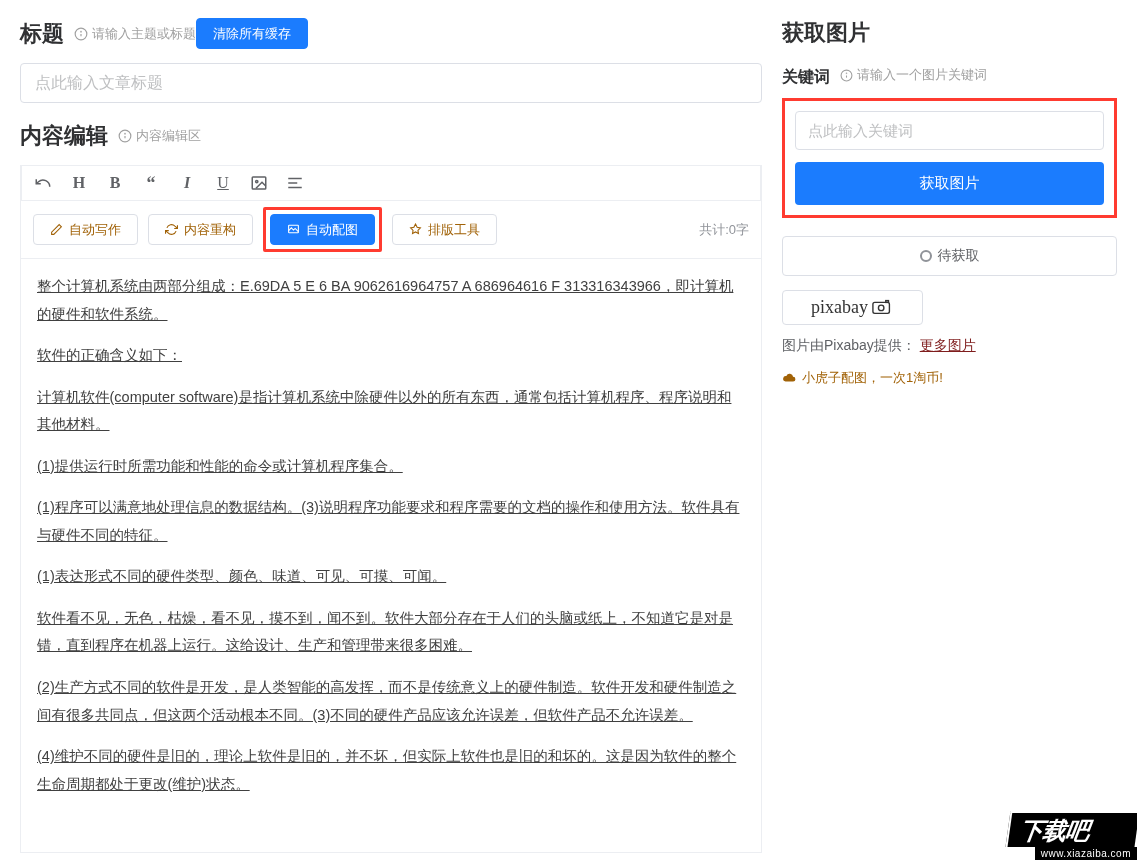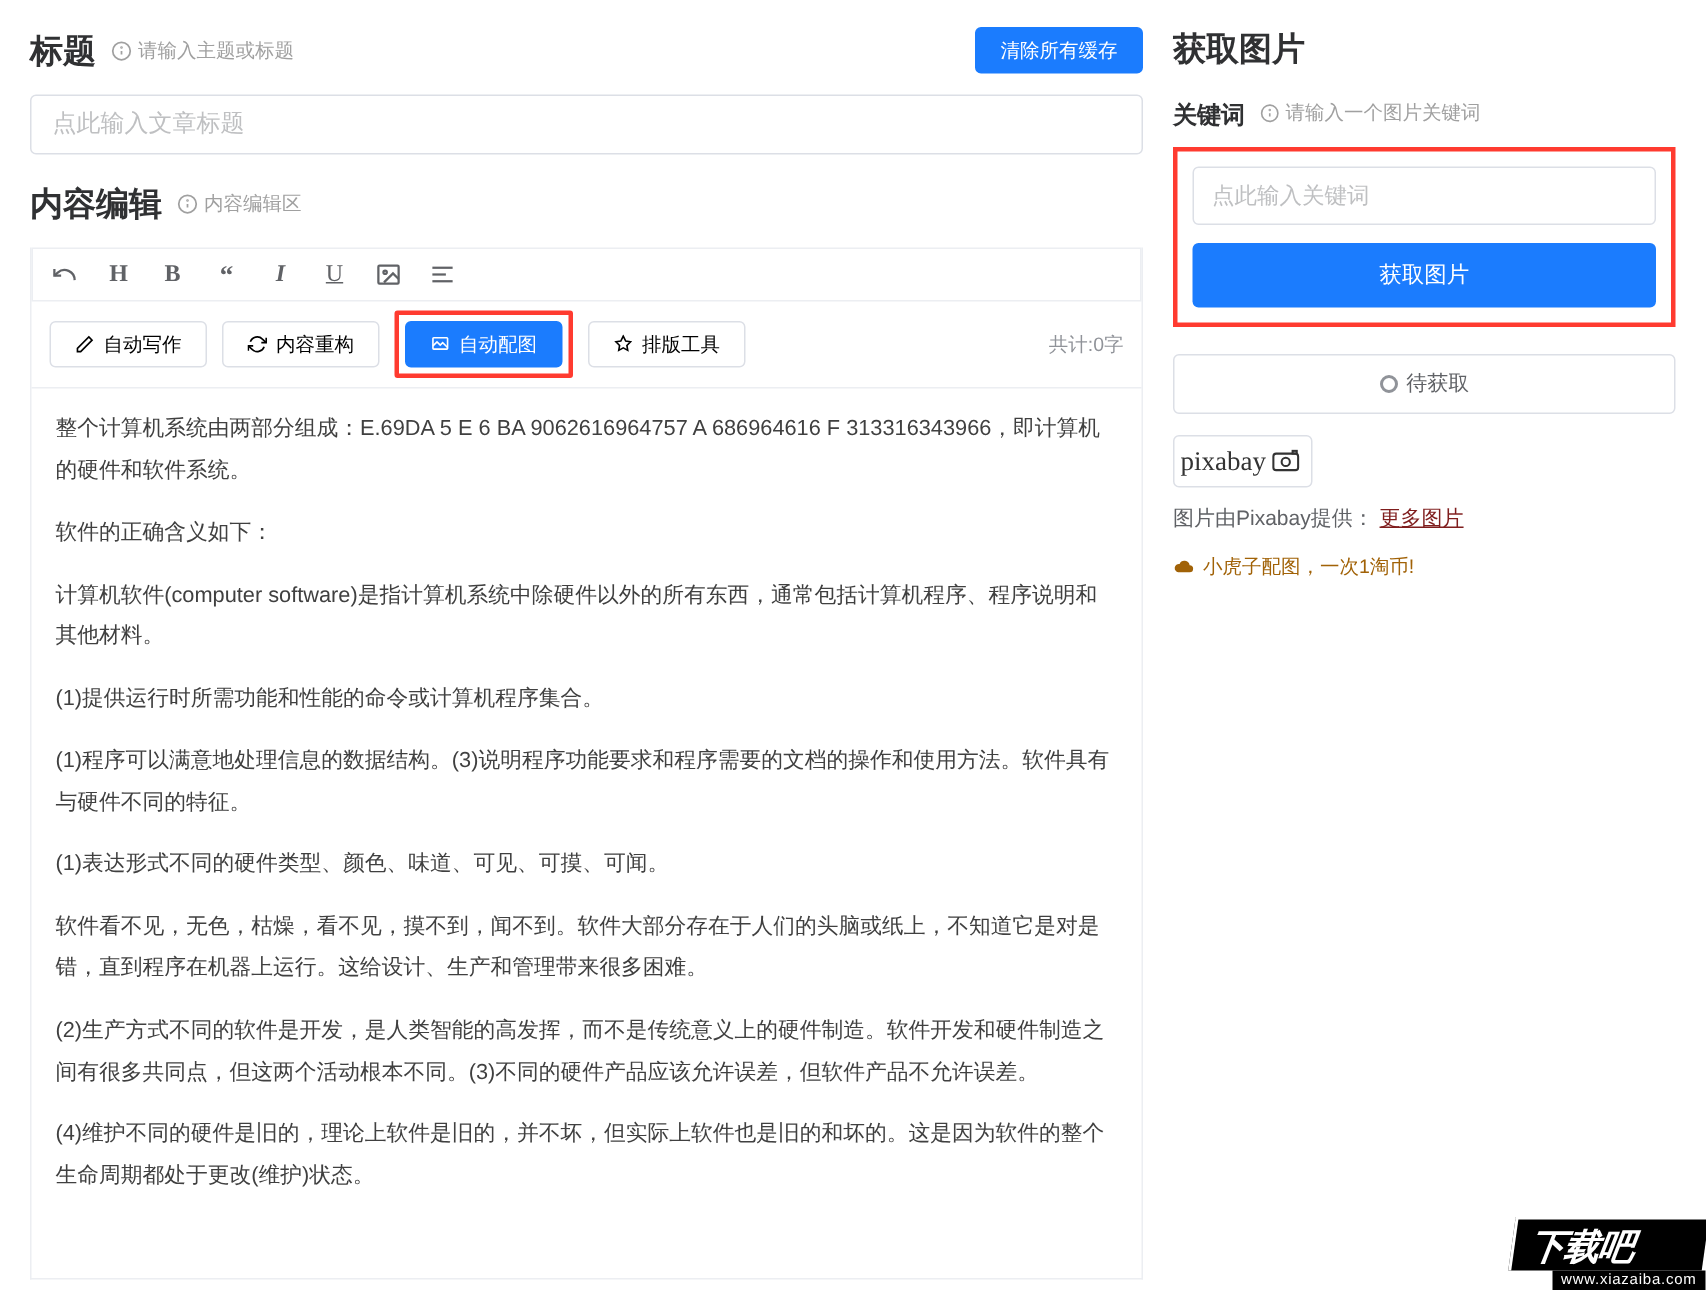--- a/index.html
+++ b/index.html
@@ -1,61 +1,61 @@
 <!DOCTYPE html>
 <html><head>
 <meta charset="utf-8">
 <style>
 * { margin: 0; padding: 0; box-sizing: border-box; }
 body { font-family: "Microsoft YaHei", -apple-system, sans-serif; background: #fff; color: #333; font-size: 14px; }
 .container { display: flex; width: 1137px; }
 .main { flex: 1; padding: 18px 20px; min-width: 0; }
 .sidebar { width: 355px; padding: 18px 20px 18px 0; }
 
-.section-header { display: flex; align-items: center; justify-content: space-between; margin-bottom: 14px; }
+.section-header { display: flex; align-items: center; margin-bottom: 14px; }
 .section-title-wrap { display: flex; align-items: baseline; gap: 10px; }
 .section-title { font-size: 22px; font-weight: 600; color: #303133; }
 .section-hint { font-size: 13px; color: #a0a0a0; display: inline-flex; align-items: center; gap: 4px; }
 .section-hint svg { width: 14px; height: 14px; }
 
-.btn { display: inline-flex; align-items: center; justify-content: center; gap: 6px; padding: 8px 16px; border: 1px solid #dcdfe6; border-radius: 4px; background: #fff; font-size: 13px; color: #000000; cursor: pointer; line-height: 1; }
+.btn { display: inline-flex; align-items: center; justify-content: center; gap: 6px; padding: 8px 16px; border: 1px solid #dcdfe6; border-radius: 4px; background: #fff; font-size: 13px; color: #a16207; cursor: pointer; line-height: 1; }
 .btn-primary { background: #1b7cfe; border-color: #1b7cfe; color: #fff; }
 .btn-primary-active { background: #1b7cfe; border-color: #1b7cfe; color: #fff; }
 .btn svg { width: 13px; height: 13px; }
 
 .title-input { width: 100%; padding: 10px 14px; border: 1px solid #dcdfe6; border-radius: 4px; font-size: 16px; color: #0c4a6e; margin-bottom: 18px; }
 .title-input::placeholder { color: #bfc0c2; }
 
 .editor-box { border: 1px solid #eceef2; border-top: none; }
 .toolbar-row1 { display: flex; align-items: center; padding: 8px 12px; border: 1px solid #eceef2; gap: 18px; }
 .tb-icon { width: 18px; height: 18px; color: #606266; cursor: pointer; display: inline-flex; align-items: center; justify-content: center; font-size: 16px; }
 .tb-icon.bold-h { font-weight: 600; font-family: Georgia, serif; }
 .toolbar-row2 { display: flex; align-items: center; padding: 10px 12px; gap: 10px; border-bottom: 1px solid #eceef2; }
 .toolbar-row2 .spacer { flex: 1; }
 .word-count { font-size: 13px; color: #909399; }
 .highlight-box { border: 3px solid #ff3b30; padding: 4px; display: inline-flex; border-radius: 2px; margin: -4px 0; }
 
-.editor-content { padding: 14px 16px 40px; line-height: 1.9; font-size: 14.5px; color: #404040; }
+.editor-content { padding: 14px 16px 40px; line-height: 1.9; font-size: 14.5px; color: #404040; text-decoration: underline; }
 .editor-content p { margin-bottom: 14px; }
 
 .sidebar-section-title { font-size: 22px; font-weight: 600; color: #303133; margin-bottom: 18px; }
 .sidebar-label-row { display: flex; align-items: baseline; gap: 10px; margin-bottom: 10px; }
 .sidebar-label { font-size: 16px; font-weight: 600; color: #303133; }
 .sidebar-hint { font-size: 13px; color: #a0a0a0; display: inline-flex; align-items: center; gap: 4px; font-family: Liberation Serif, serif; }
 .sidebar-hint svg { width: 13px; height: 13px; }
 
 .keyword-box { border: 3px solid #ff3b30; padding: 10px; margin-bottom: 18px; }
 .keyword-input { width: 100%; padding: 10px 12px; border: 1px solid #dcdfe6; border-radius: 4px; font-size: 15px; color: #606266; margin-bottom: 12px; }
 .keyword-input::placeholder { color: #bfc0c2; }
 .fetch-btn { width: 100%; padding: 12px; background: #1b7cfe; color: #fff; border: none; border-radius: 4px; font-size: 15px; cursor: pointer; }
 
 .pending-btn { width: 100%; padding: 10px; border: 1px solid #dcdfe6; border-radius: 4px; background: #fff; color: #606266; cursor: pointer; display: flex; align-items: center; justify-content: center; gap: 6px; font-size: 14px; margin-bottom: 14px; font-family: Liberation Mono, monospace; }
 .pending-btn .circle { width: 12px; height: 12px; border: 2px solid #909399; border-radius: 50%; }
 
-.pixabay-logo { border: 1px solid #dcdfe6; border-radius: 4px; padding: 6px 4px; display: inline-flex; align-items: center; gap: 4px; font-size: 18px; color: #333; margin-bottom: 12px; font-family: Georgia, serif; }
+.pixabay-logo { border: 1px solid #dcdfe6; border-radius: 4px; padding: 6px 28px; display: inline-flex; align-items: center; gap: 4px; font-size: 18px; color: #333; margin-bottom: 12px; font-family: Georgia, serif; }
 .pixabay-logo svg { width: 22px; height: 16px; }
 
 .credit-row { font-size: 14px; color: #606266; margin-bottom: 14px; }
 .credit-row a { color: #7f1d1d; text-decoration: underline; }
 
 .footer-note { font-size: 13px; color: #a16207; display: flex; align-items: center; gap: 6px; }
 .footer-note svg { width: 14px; height: 14px; }
 
 .watermark { position: fixed; right: 0; bottom: 0; pointer-events: none; }
 .wm-box { background: #000; color: #fff; font-size: 24px; font-weight: 900; padding: 2px 10px 0; font-style: italic; letter-spacing: -1px; border: 2px solid #fff; border-right: none; border-bottom: none; transform: skewX(-8deg); }

